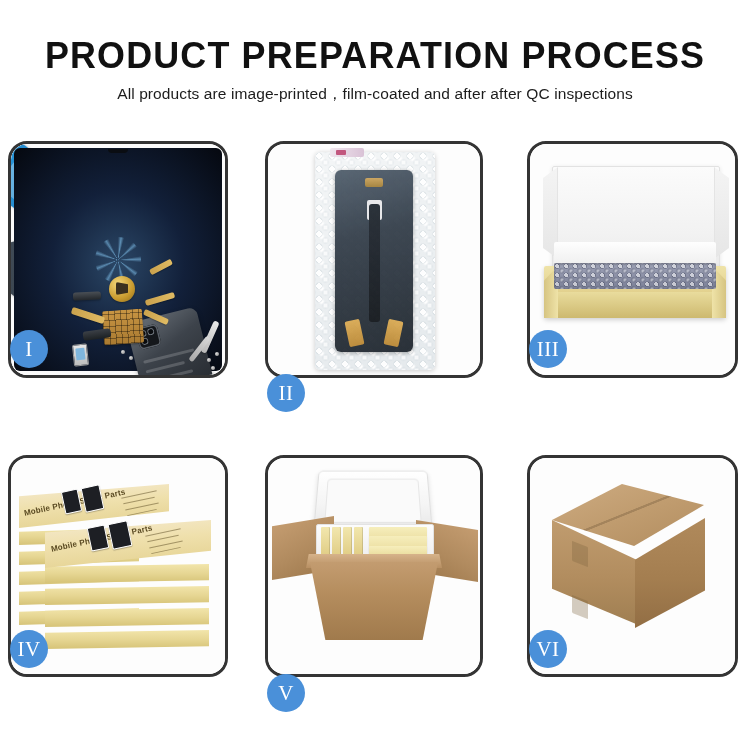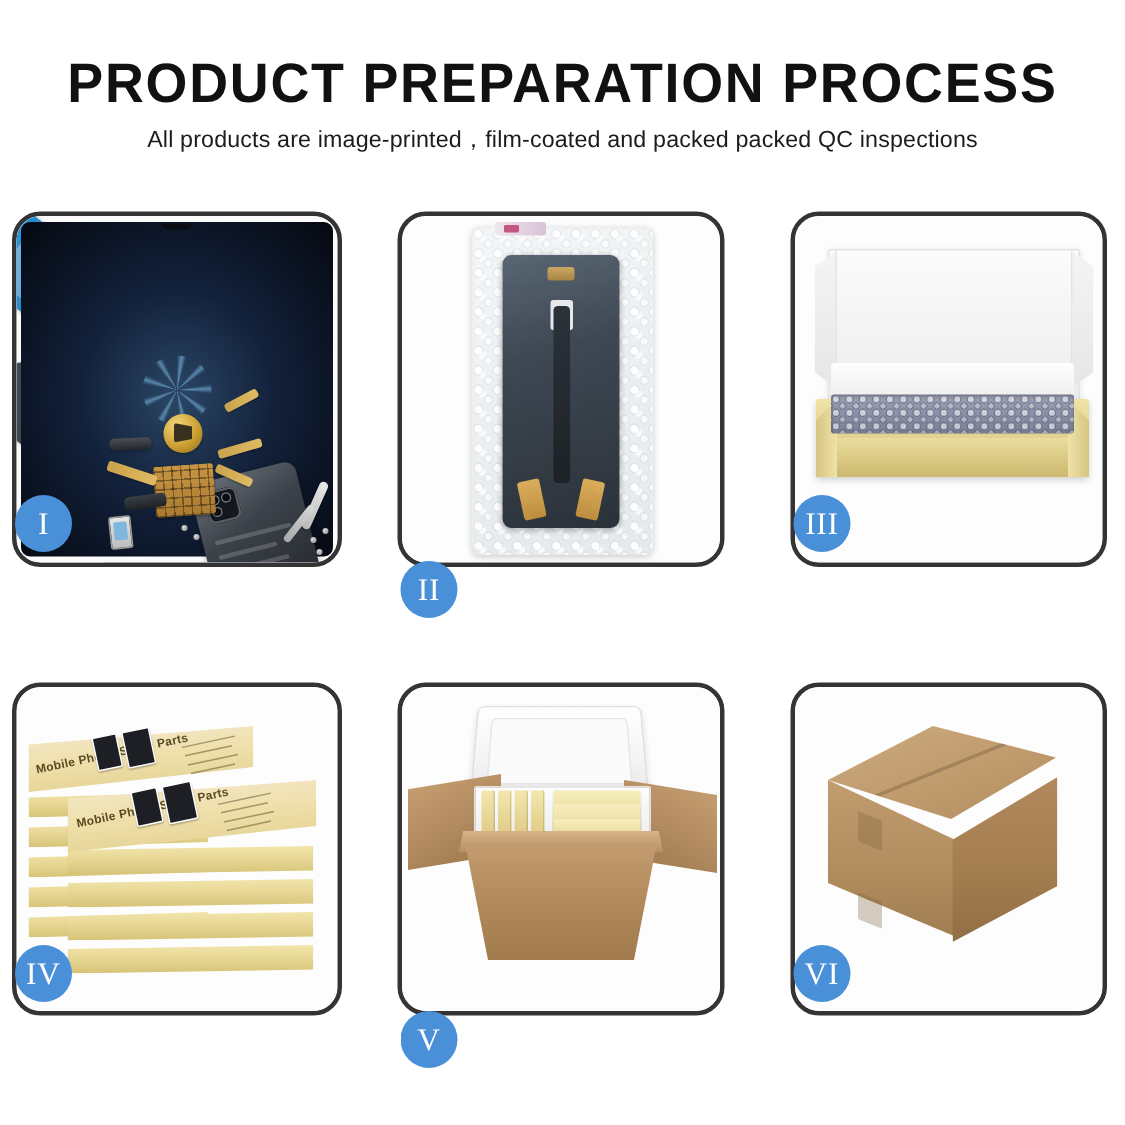--- a/index.html
+++ b/index.html
@@ -371,21 +371,21 @@
   .tp1{left:42px;top:86px;width:16px;height:20px;transform:skewY(22deg);}
   .tp2{left:42px;top:140px;width:16px;height:18px;transform:skewY(22deg);}
 </style>
 </head>
 <body>
 
 <div class="page">
 
   <div class="header">
     <h1 class="title">PRODUCT PREPARATION PROCESS</h1>
-    <p class="subtitle">All products are image-printed，film-coated and packed packed QC inspections</p>
+    <p class="subtitle">All products are image-printed，film-coated and after after QC inspections</p>
   </div>
 
   <div class="grid">
 
     <div class="panel c1 r1">
       <div class="panel-inner">
         <div class="p1bg"></div>
         <div class="ph1"></div>
         <div class="ph1b"></div>
         <div class="ph2">

